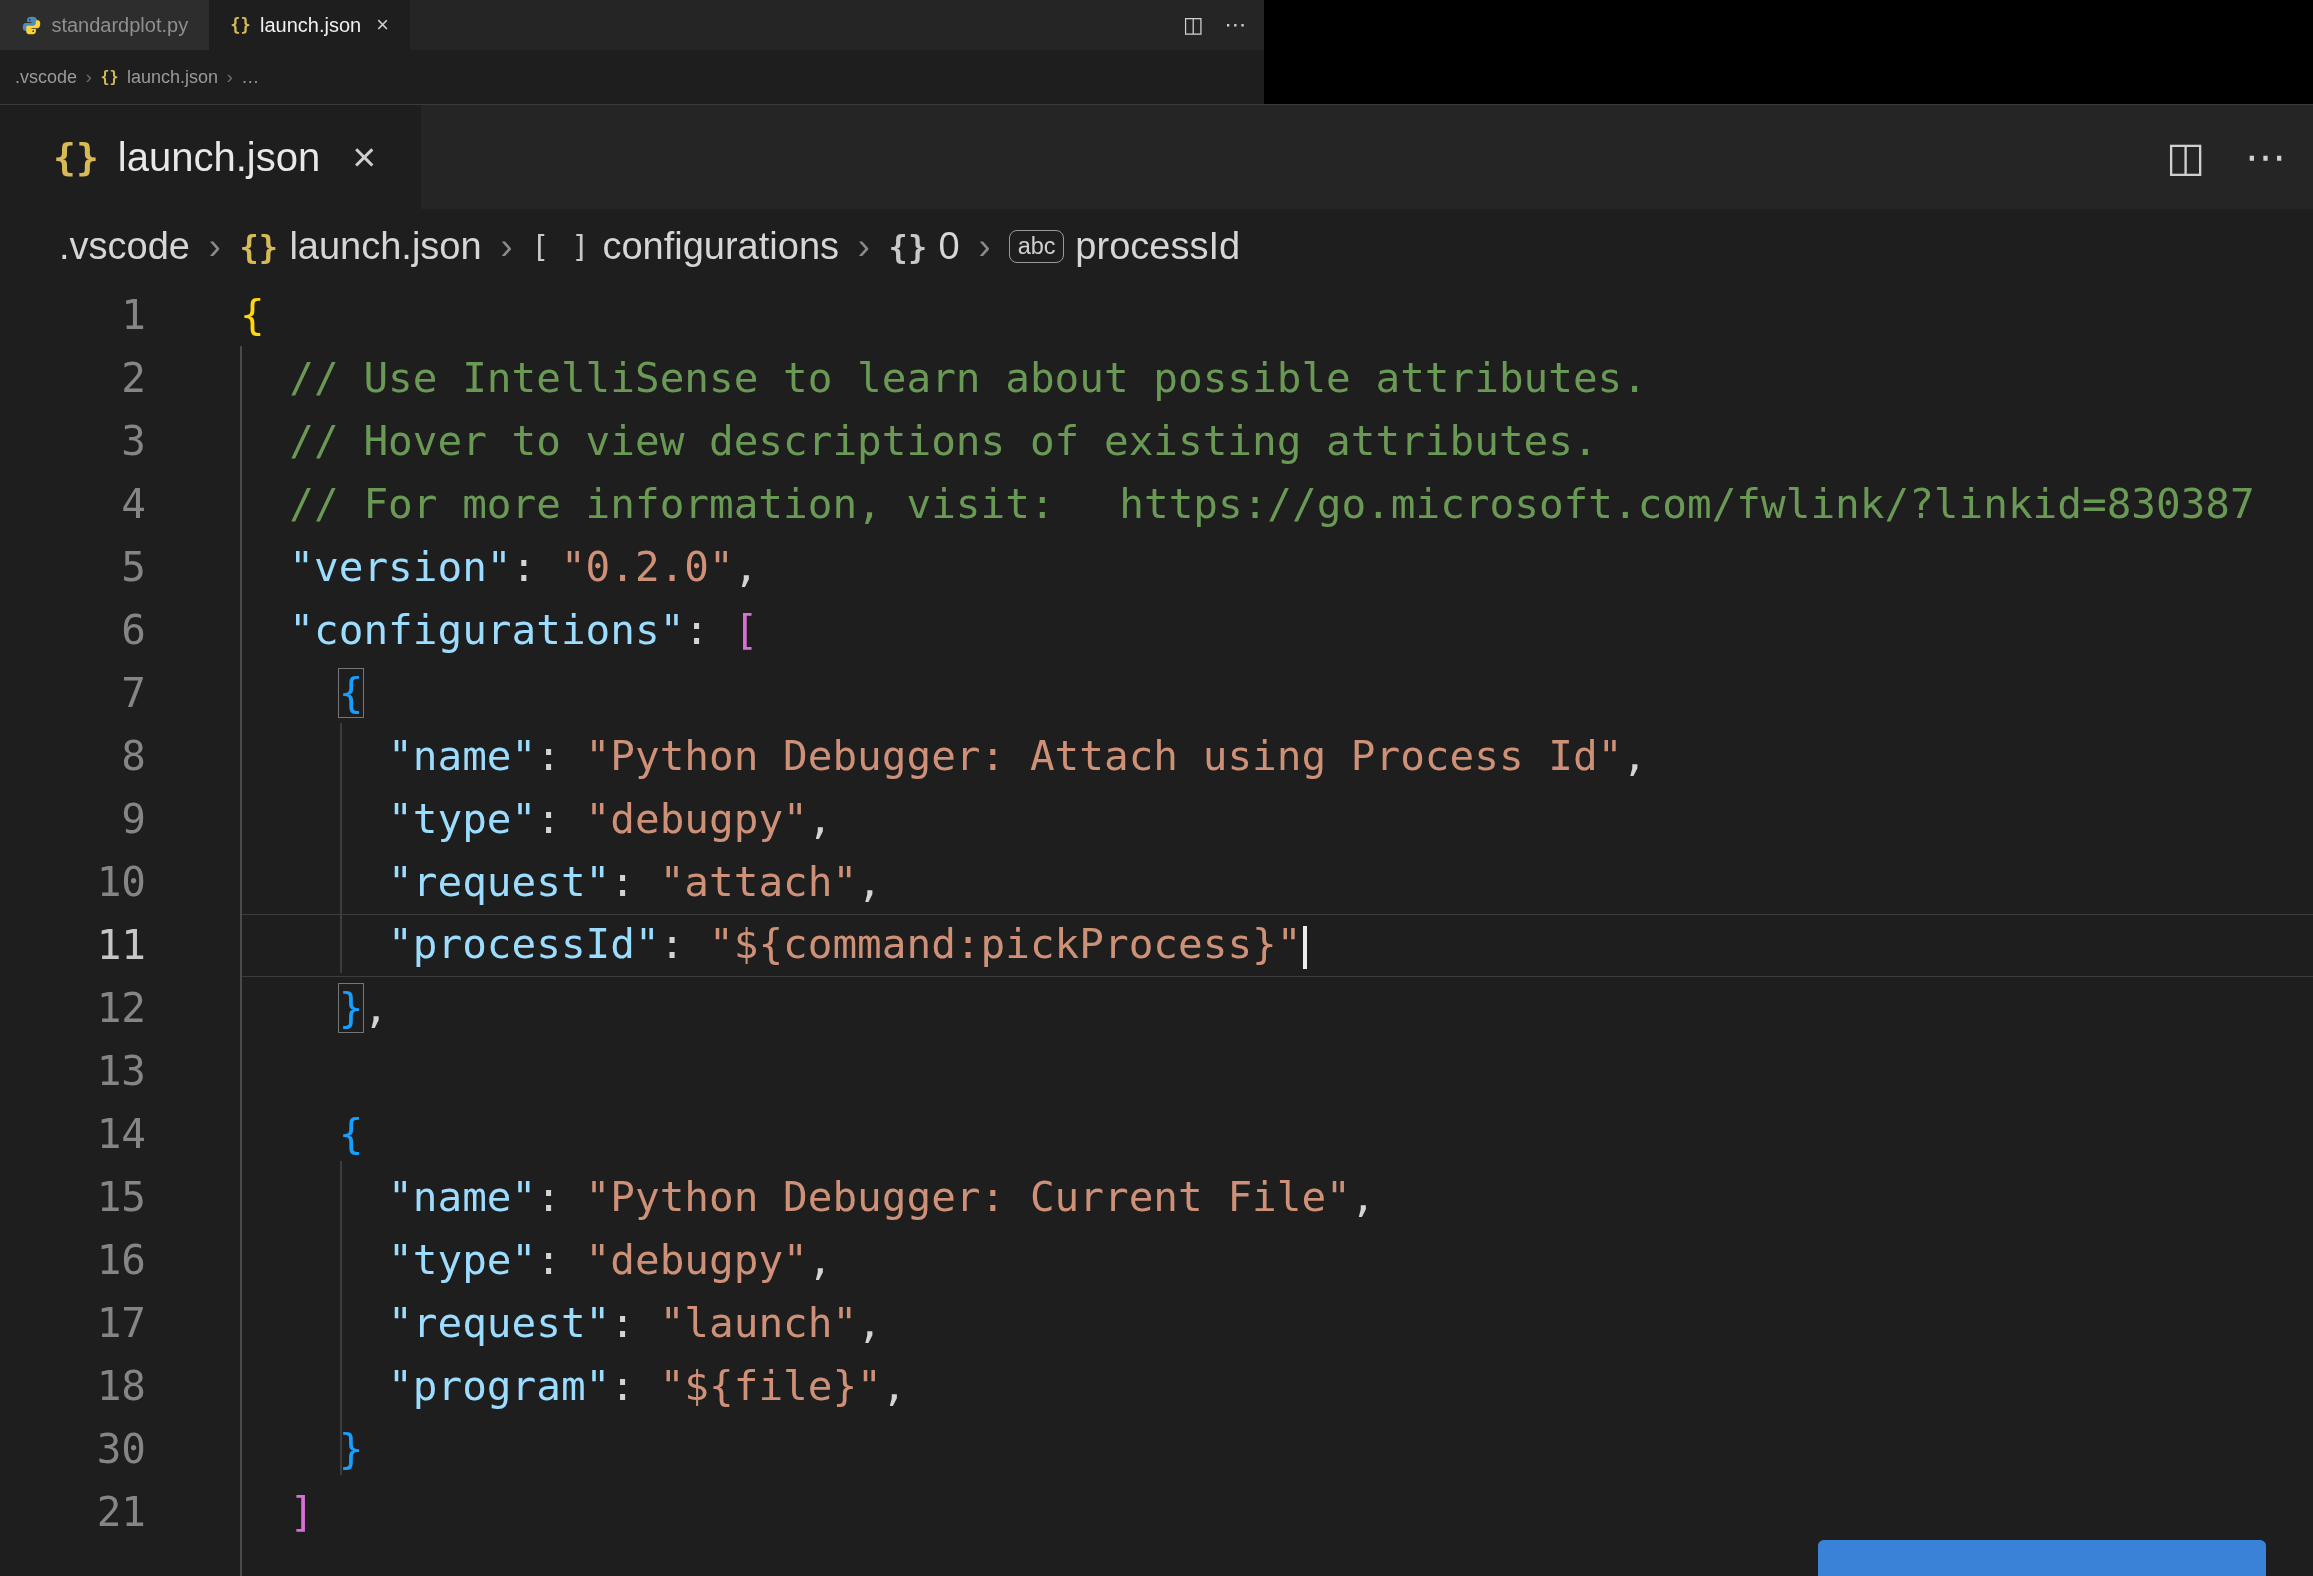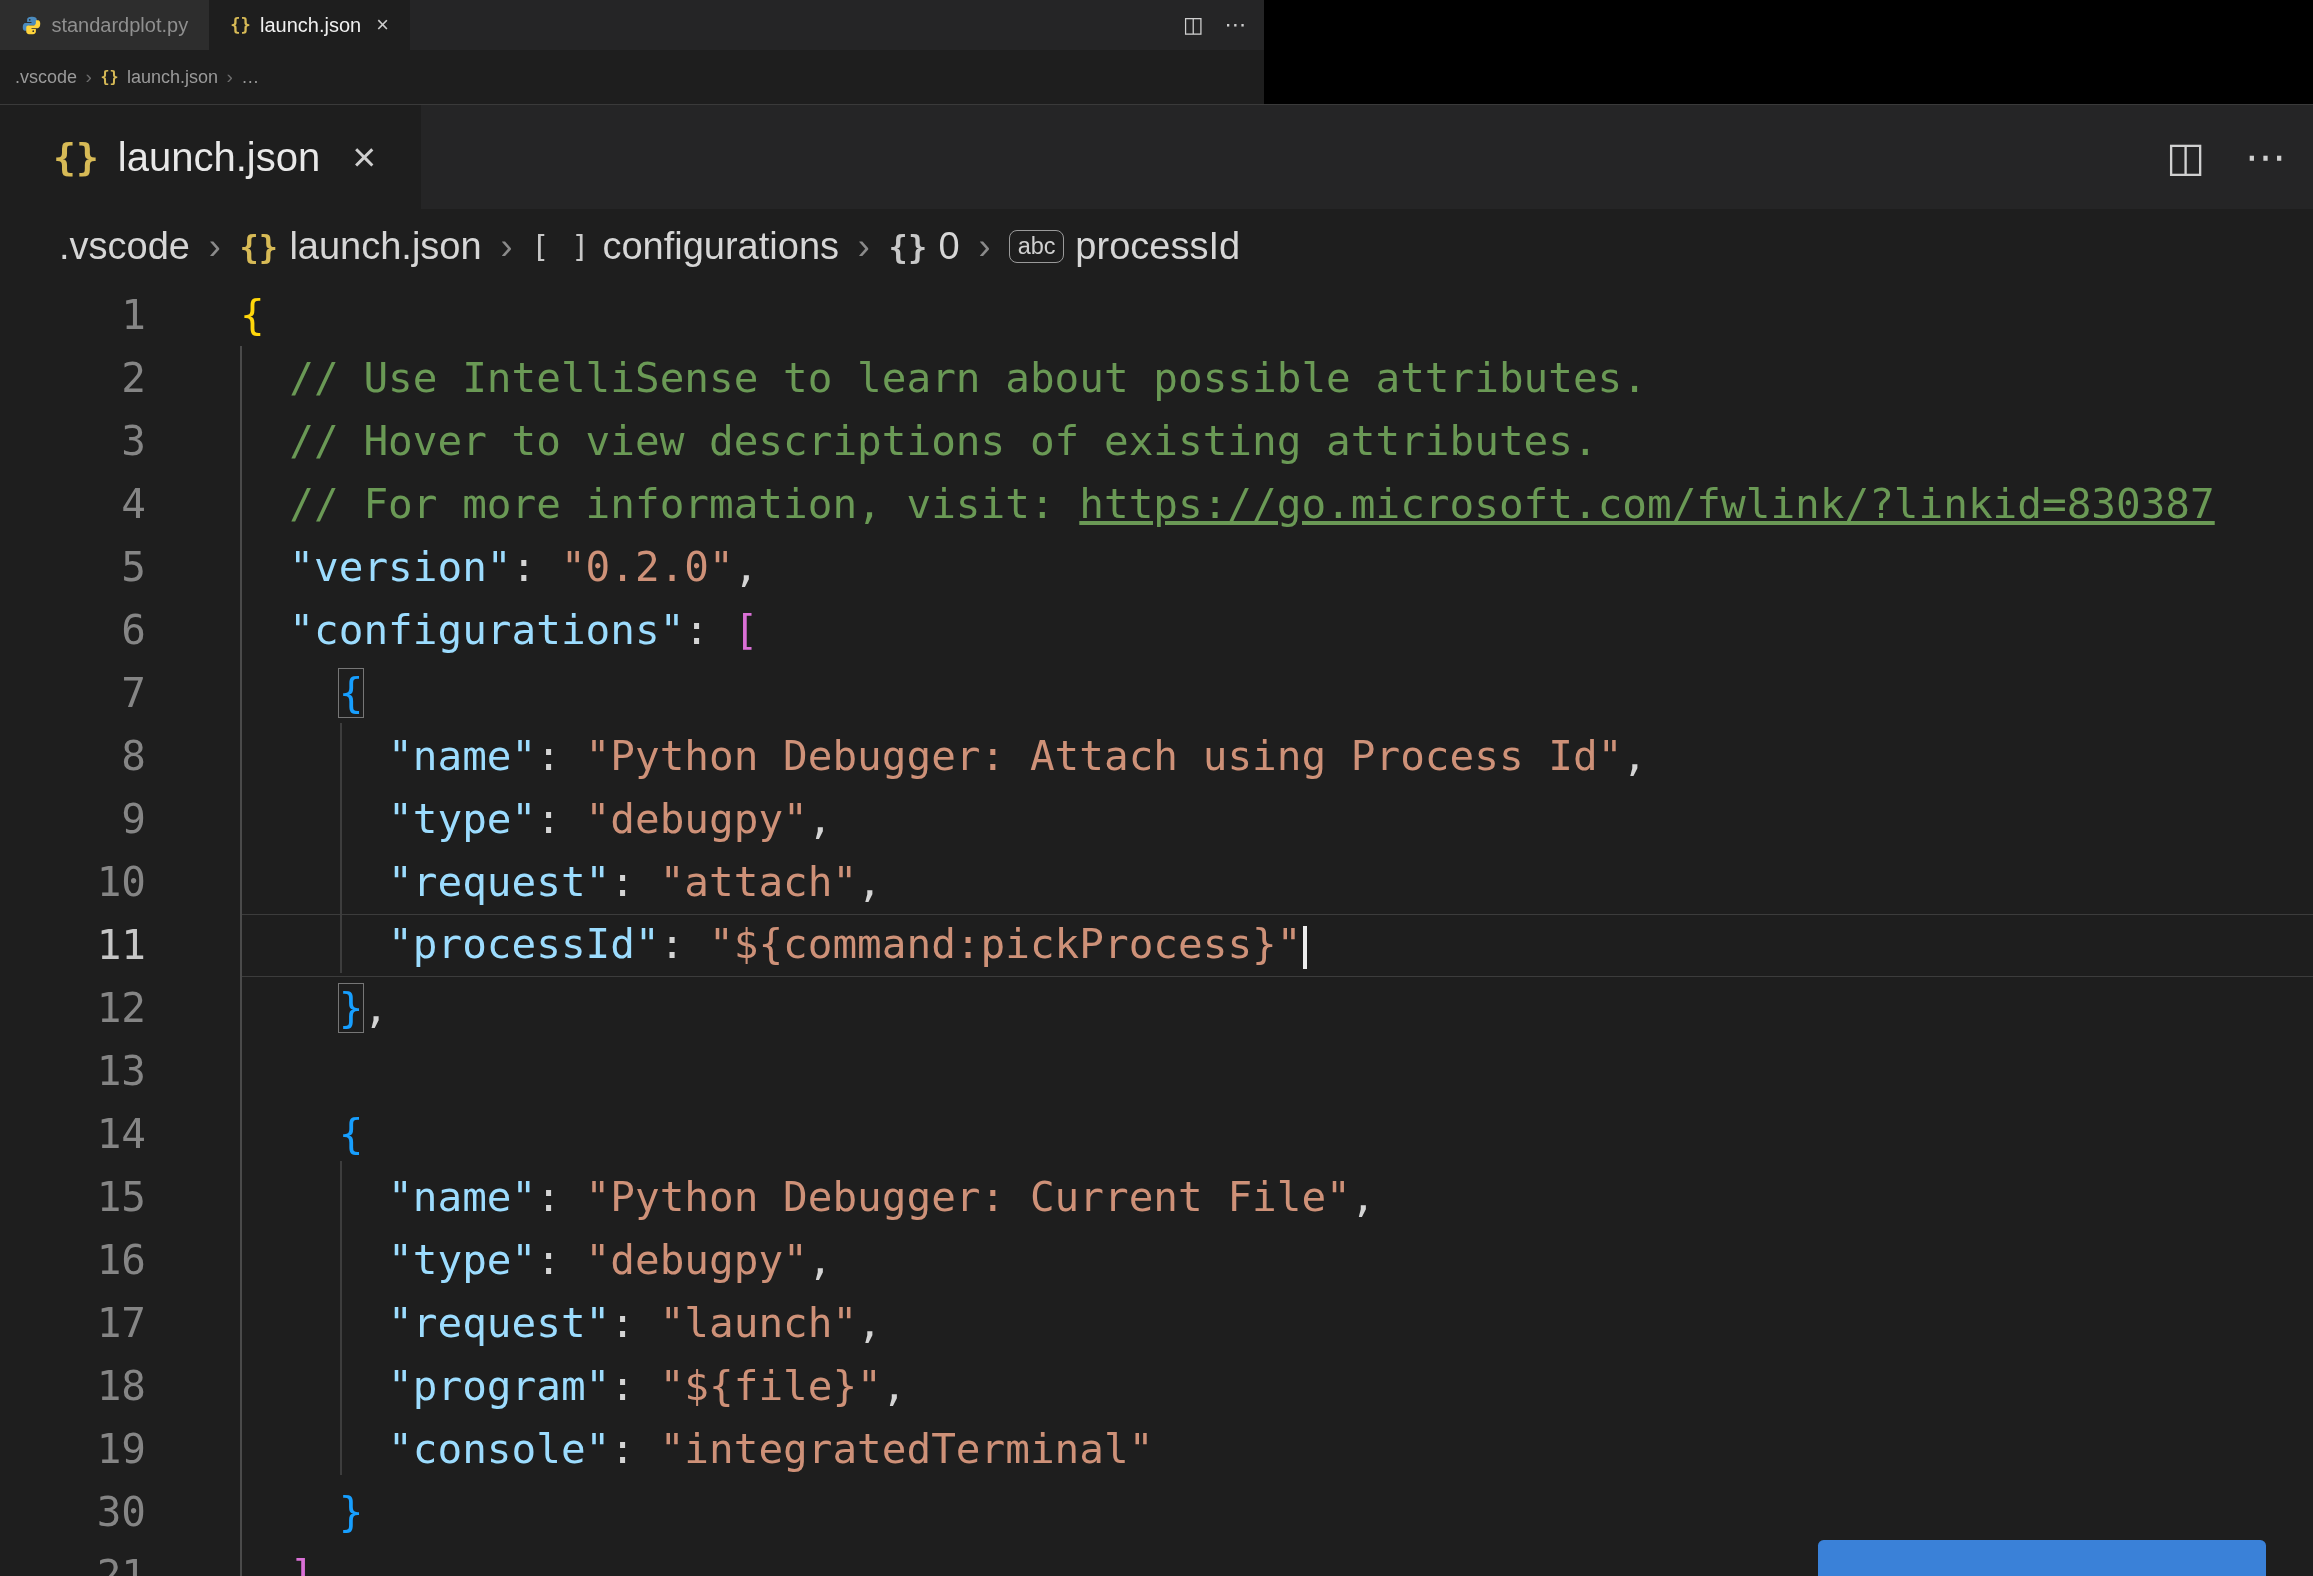--- a/index.html
+++ b/index.html
@@ -43,21 +43,21 @@
 
   
   .code-area{position:relative;height:1294px;overflow:hidden;background:var(--editor_bg,#1e1e1e);}
   .code-line{display:flex;height:63px;font-family:"DejaVu Sans Mono",monospace;font-size:41px;line-height:63px;}
   .ln{width:146px;text-align:right;color:var(--line_number,#858585);flex:none;cursor:pointer;}
   .lc{margin-left:94px;flex:1;white-space:pre;box-sizing:border-box;color:var(--punct,#d4d4d4);}
   .code-line.active .ln{color:var(--line_number_active,#c6c6c6);}
   .code-line.active .lc{border-top:1.9px solid #3c3c3c;border-bottom:1.9px solid #3c3c3c;line-height:58px;}
   .tok-pl{color:var(--punct,#d4d4d4);}
   .tok-cm{color:var(--comment,#6a9955);}
-  .tok-lk{color:var(--comment,#6a9955);text-decoration:underline;}
+  .tok-lk{color:var(--comment,#6a9955);margin-left:40px;}
   .tok-k{color:var(--key,#9cdcfe);}
   .tok-s{color:var(--string,#ce9178);}
   .tok-b1{color:var(--bracket1,#ffd70b);}
   .tok-b2{color:var(--bracket2,#da70d6);}
   .tok-b3{color:var(--bracket3,#179fff);}
   .boxed{outline:1.9px solid #767676;outline-offset:-0.9px;}
   .cursor{display:inline-block;width:3.8px;height:43px;background:#ececec;vertical-align:middle;margin-left:1.9px;}
   .guide{position:absolute;width:1.9px;background:#3d3d3d;pointer-events:none;}
   .guide-root{left:240px;top:62px;height:1231px;background:#4a4a4a;}
   .guide-a{left:340px;top:439px;height:250px;}
@@ -213,24 +213,20 @@
           </div>
           <div class="code-line">
             <div class="ln">17</div>
             <div class="lc"><span class="tok-k">      "request"</span><span class="tok-pl">: </span><span class="tok-s">"launch"</span><span class="tok-pl">,</span></div>
           </div>
           <div class="code-line">
             <div class="ln">18</div>
             <div class="lc"><span class="tok-k">      "program"</span><span class="tok-pl">: </span><span class="tok-s">"${file}"</span><span class="tok-pl">,</span></div>
           </div>
           <div class="code-line">
-            <div class="ln">19</div>
-            <div class="lc"><span class="tok-k">      "console"</span><span class="tok-pl">: </span><span class="tok-s">"integratedTerminal"</span></div>
-          </div>
-          <div class="code-line">
             <div class="ln">30</div>
             <div class="lc"><span class="tok-pl">    </span><span class="tok-b3">}</span></div>
           </div>
           <div class="code-line">
             <div class="ln">21</div>
             <div class="lc"><span class="tok-pl">  </span><span class="tok-b2">]</span></div>
           </div>
         </div>
     </div>
   </div>

